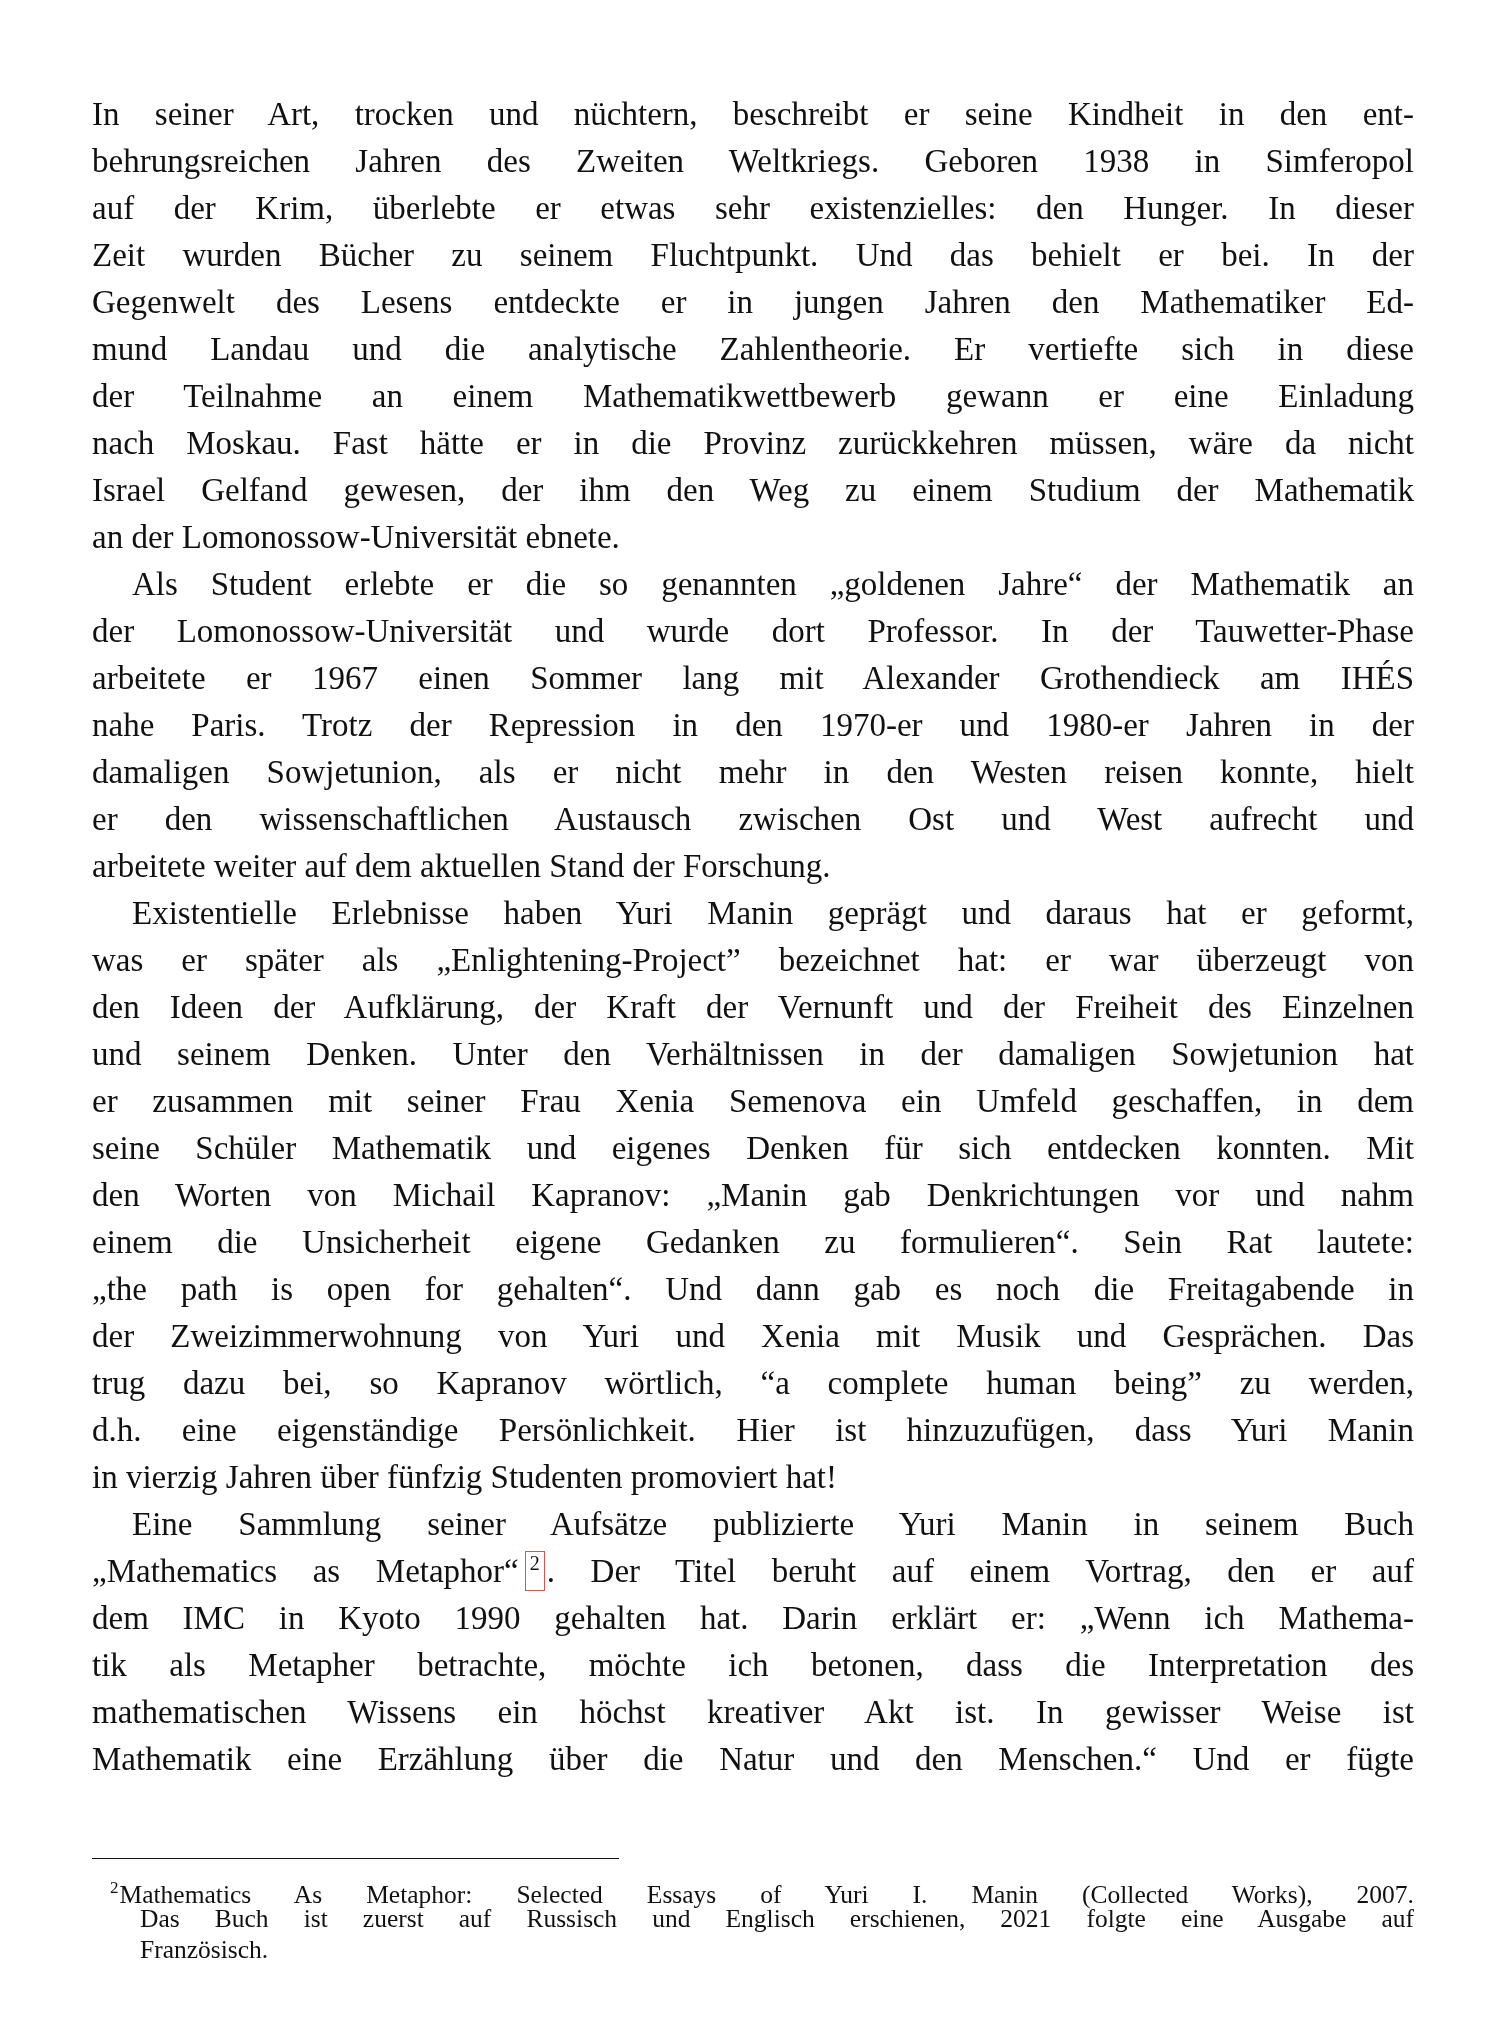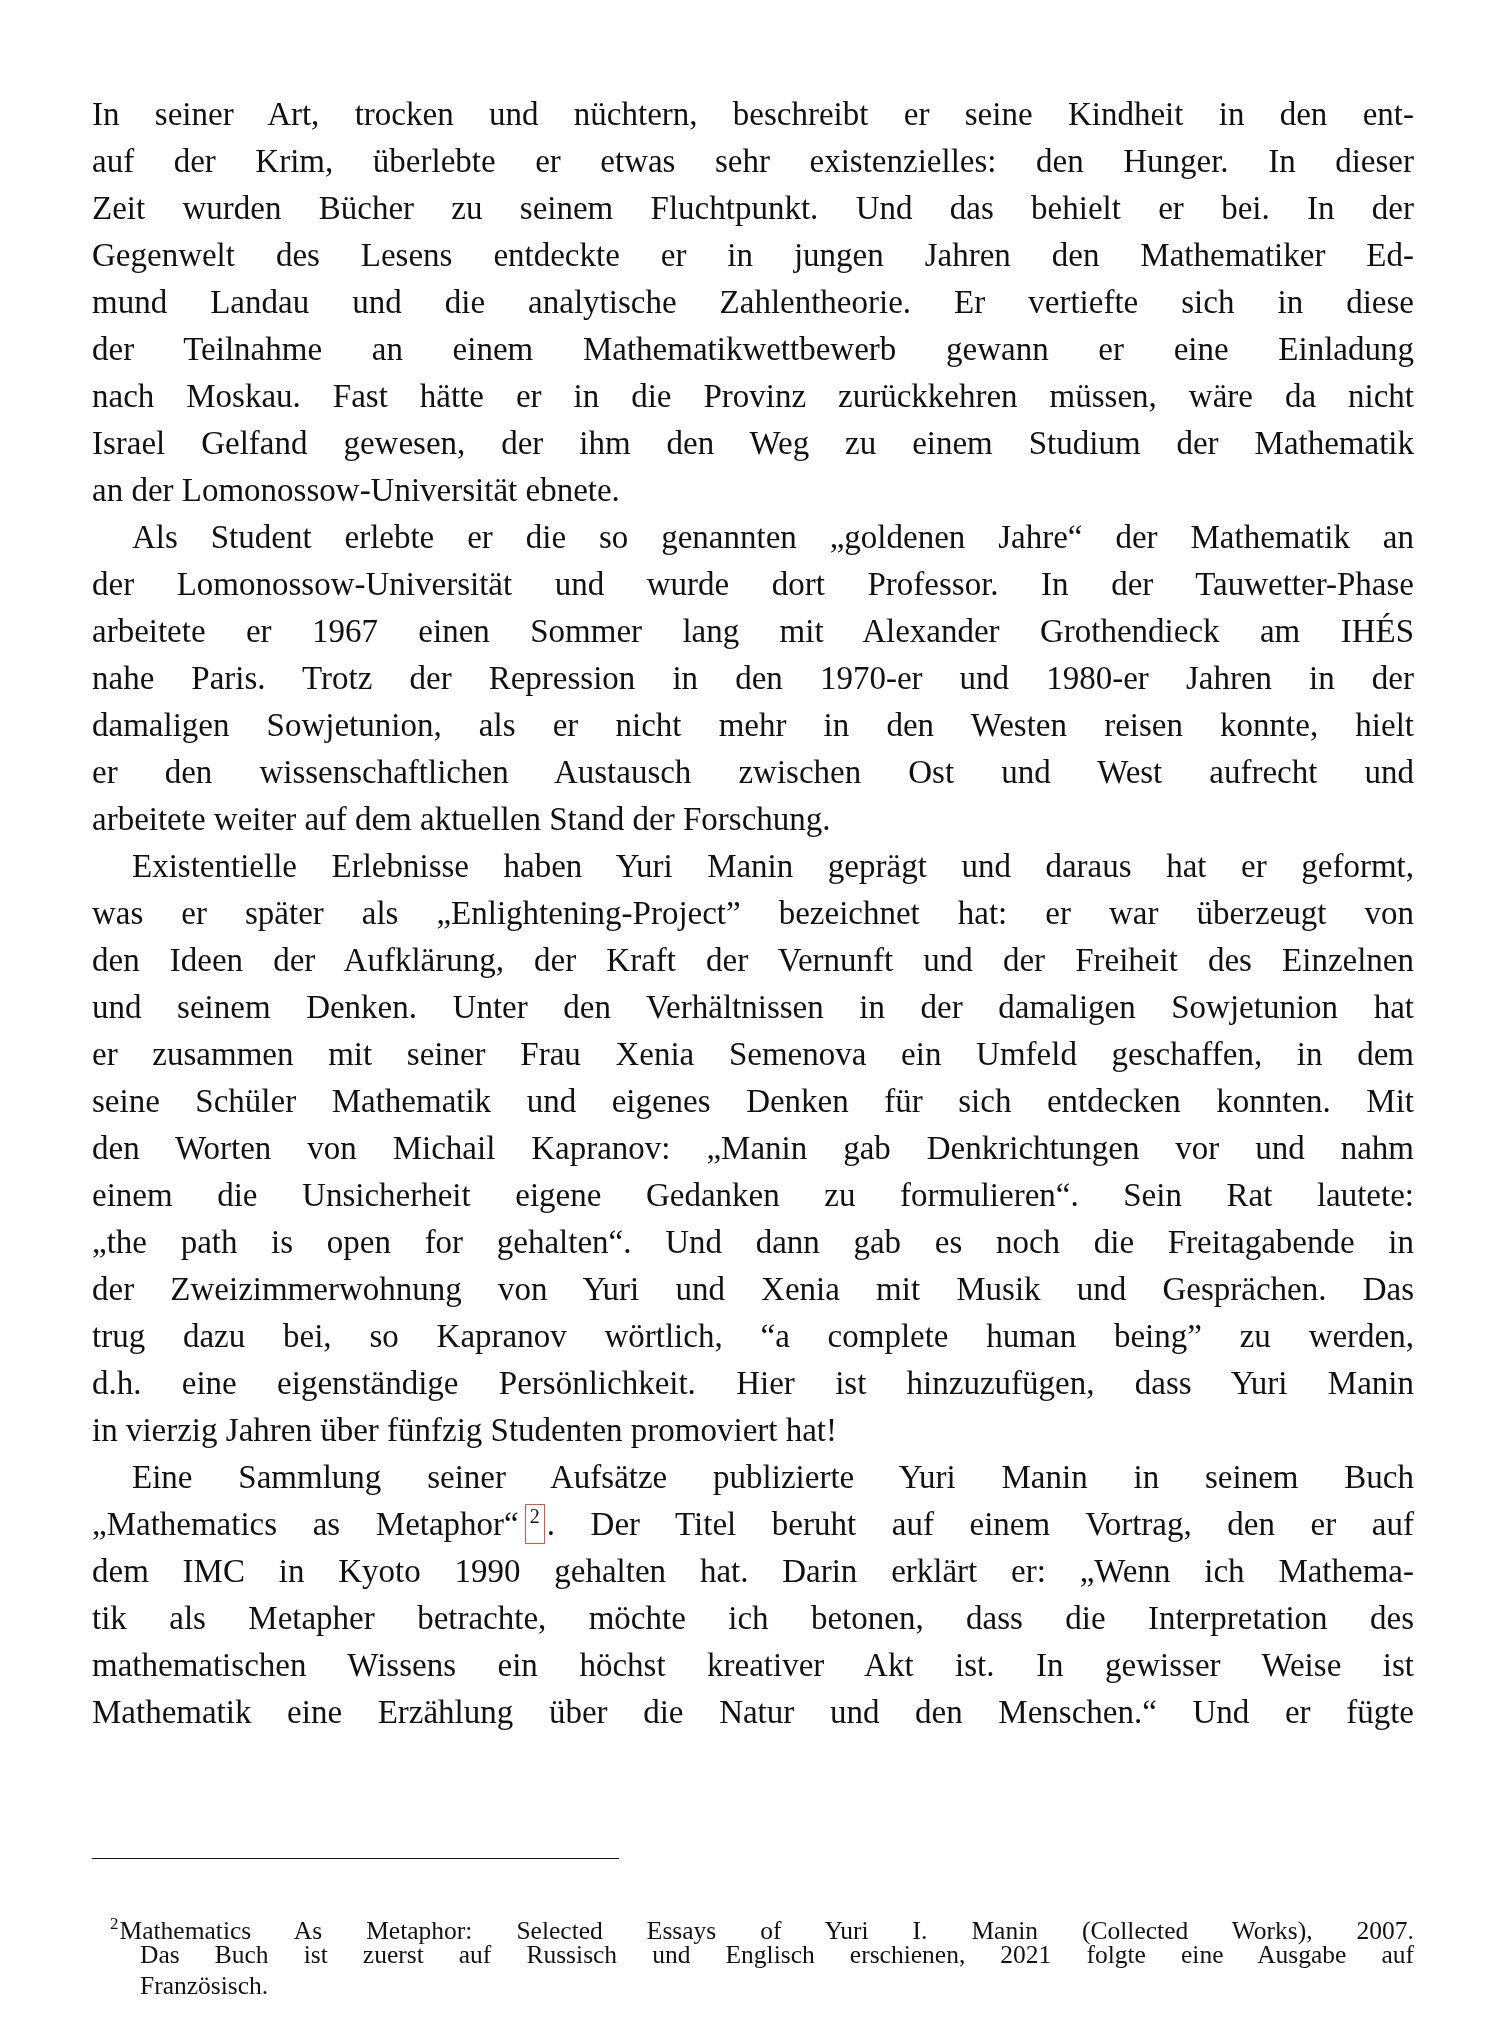--- a/index.html
+++ b/index.html
@@ -54,21 +54,20 @@
       top: 1858px;
       width: 527px;
       height: 0;
       border-top: 1.5px solid #111111;
     }
     .footnotes {
       position: absolute;
       left: 92px;
       top: 1872px;
       width: 1322px;
-      margin-top: 36px;
     }
     .fline {
       display: block;
       height: 31px;
       line-height: 31px;
       font-size: 25.5px;
       white-space: nowrap;
       text-align: justify;
       text-align-last: justify;
       padding-left: 48px;
@@ -85,20 +84,21 @@
       margin-right: 1px;
     }
   </style>
 </head>
 <body>
 
 <div class="page">
 
   <div>
     <span class="line">In seiner Art, trocken und nüchtern, beschreibt er seine Kindheit in den ent-</span>
+    <span class="line">behrungsreichen Jahren des Zweiten Weltkriegs. Geboren 1938 in Simferopol</span>
     <span class="line">auf der Krim, überlebte er etwas sehr existenzielles: den Hunger. In dieser</span>
     <span class="line">Zeit wurden Bücher zu seinem Fluchtpunkt. Und das behielt er bei. In der</span>
     <span class="line">Gegenwelt des Lesens entdeckte er in jungen Jahren den Mathematiker Ed-</span>
     <span class="line">mund Landau und die analytische Zahlentheorie. Er vertiefte sich in diese</span>
     <span class="line">der Teilnahme an einem Mathematikwettbewerb gewann er eine Einladung</span>
     <span class="line">nach Moskau. Fast hätte er in die Provinz zurückkehren müssen, wäre da nicht</span>
     <span class="line">Israel Gelfand gewesen, der ihm den Weg zu einem Studium der Mathematik</span>
     <span class="line last">an der Lomonossow-Universität ebnete.</span>
   </div>
 

